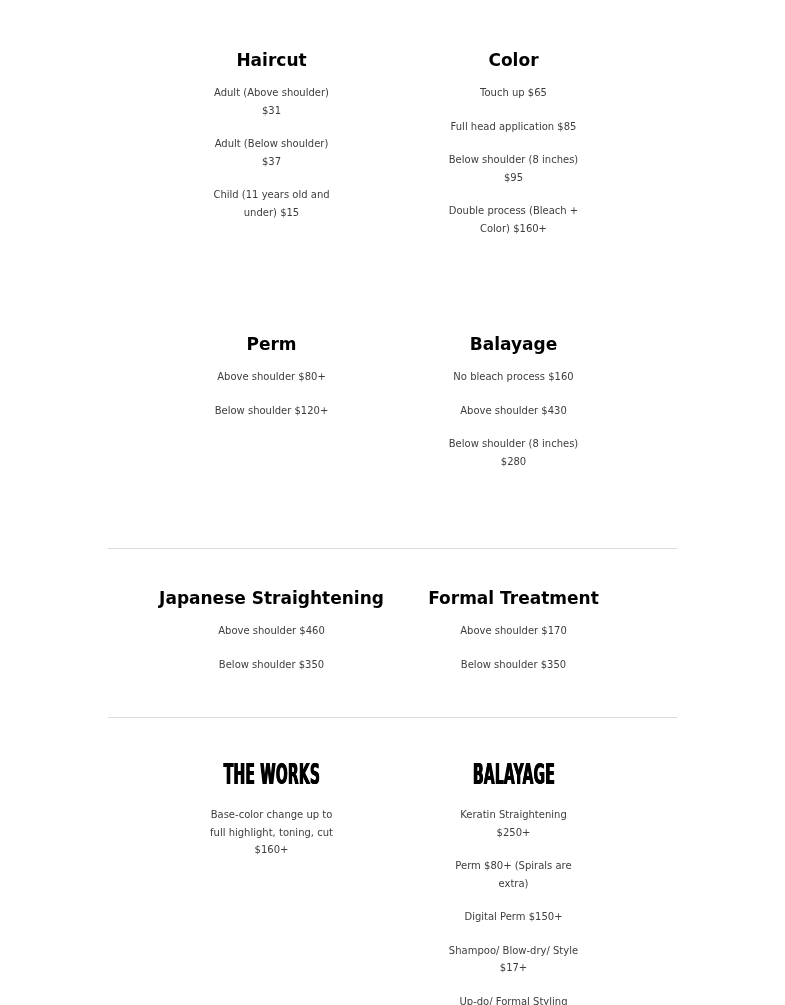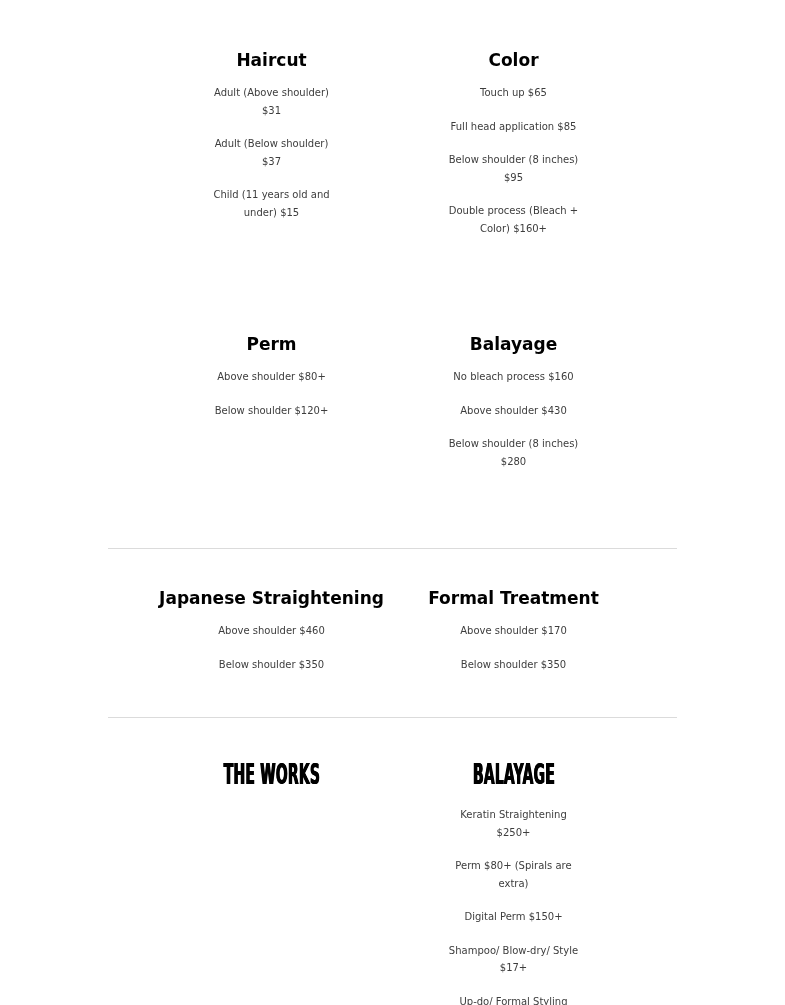--- a/index.html
+++ b/index.html
@@ -113,20 +113,23 @@
       <div class="col">
         <h3 class="title">Formal Treatment</h3>
         <p class="item">Above shoulder $170</p>
         <p class="item">Below shoulder $350</p>
       </div>
     </section>
     <hr class="divider">
     <section class="row">
       <div class="col">
         <h3 class="title display">THE WORKS</h3>
+        <p class="item">Base-color change up to
+full highlight, toning, cut
+$160+</p>
       </div>
       <div class="col">
         <h3 class="title display">BALAYAGE</h3>
         <p class="item">Keratin Straightening
 $250+</p>
         <p class="item">Perm $80+ (Spirals are
 extra)</p>
         <p class="item">Digital Perm $150+</p>
         <p class="item">Shampoo/ Blow-dry/ Style
 $17+</p>

